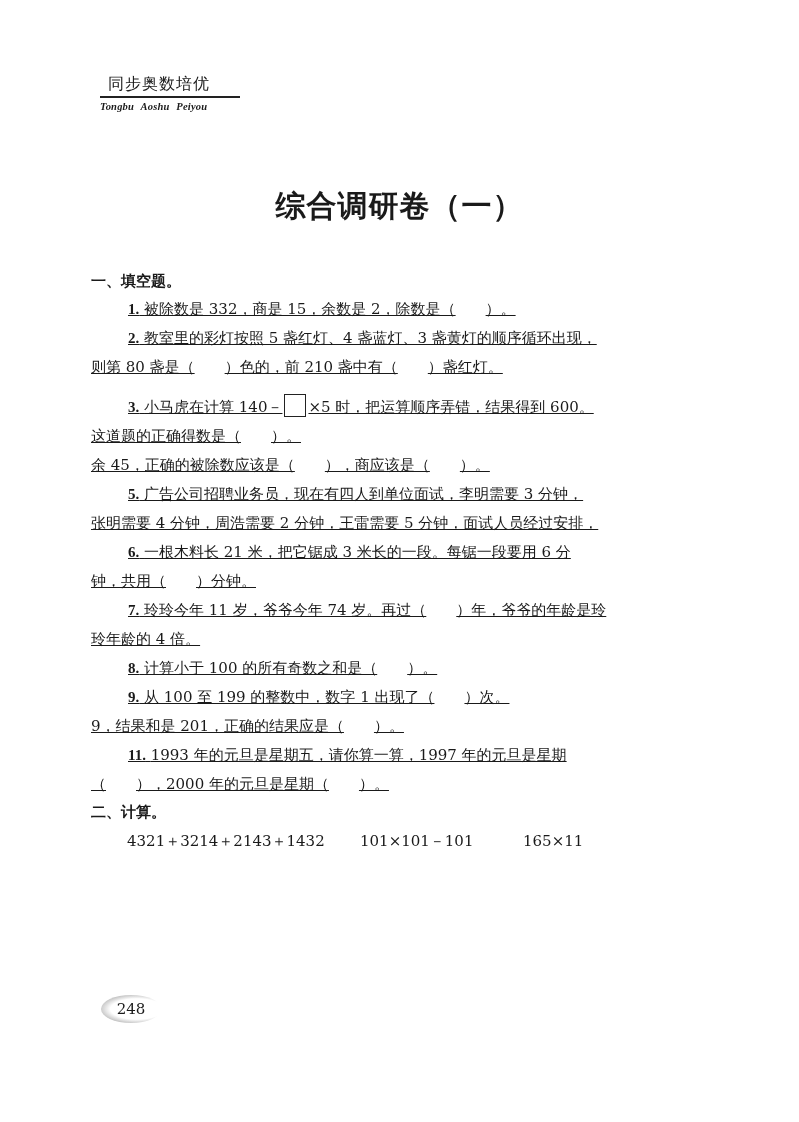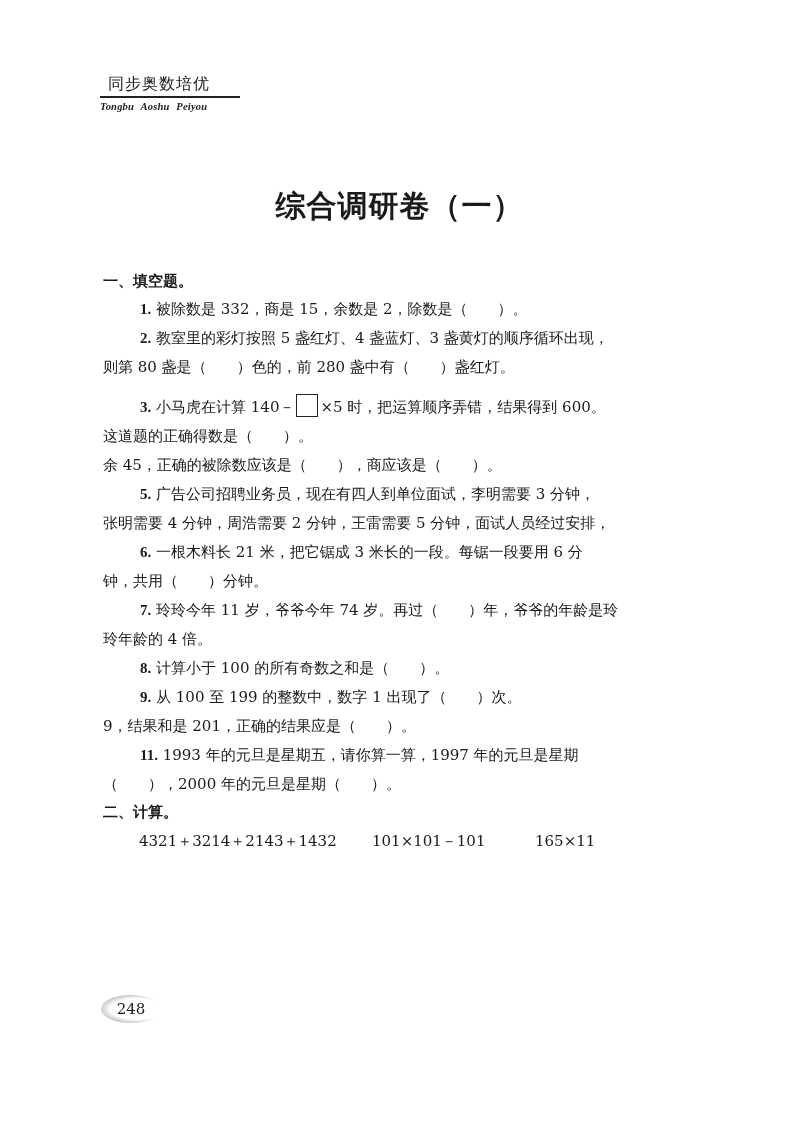--- a/index.html
+++ b/index.html
@@ -13,26 +13,26 @@
     .header .rule { height: 1.5px; background: #222; margin-top: 2px; width: 140px; }
     .header .en {
       font-family: "Liberation Serif", serif; font-weight: bold; font-size: 10.5px;
       margin-top: 3px; word-spacing: 4px; letter-spacing: 0.2px; white-space: nowrap; font-style: italic;
     }
     .title {
       position: absolute; left: 0; width: 799px; top: 186px; text-align: center;
       font-size: 30px; font-weight: bold; letter-spacing: 1px;
       font-family: "DejaVu Sans", sans-serif;
     }
-    .content { position: absolute; left: 103px; top: 268px; width: 595px; }
+    .content { position: absolute; left: 91px; top: 268px; width: 595px; }
     .section-heading {
       font-family: "DejaVu Sans", sans-serif; font-weight: bold; font-size: 15px;
       height: 27px; line-height: 27px;
     }
-    .q { font-size: 15px; line-height: 29px; text-align: justify; text-align-last: left; }
+    .q { font-size: 15px; line-height: 29px; text-align: justify; text-align-last: left; text-decoration: underline; }
     .q .num { font-family: "Liberation Serif", serif; font-weight: bold; }
     .indent { text-indent: 37px; }
     .blank { display: inline-block; width: 30px; }
     .box {
       display: inline-block; width: 20px; height: 21px; border: 1.3px solid #222;
       vertical-align: -5px; margin: 0 2px;
     }
     .calc-row { font-size: 15px; line-height: 30px; padding-left: 36px; white-space: pre; font-family: "DejaVu Serif", serif; }
     .calc-row span { display: inline-block; }
     .page-num {
@@ -60,21 +60,21 @@
   <div class="q indent">
     <span class="num">1.</span>
     <span>被除数是 332，商是 15，余数是 2，除数是（</span><span class="blank"></span><span>）。</span>
   </div>
 
   <div class="q indent">
     <span class="num">2.</span>
     <span>教室里的彩灯按照 5 盏红灯、4 盏蓝灯、3 盏黄灯的顺序循环出现，</span>
   </div>
   <div class="q">
-    <span>则第 80 盏是（</span><span class="blank"></span><span>）色的，前 280 盏中有（</span><span class="blank"></span><span>）盏红灯。</span>
+    <span>则第 80 盏是（</span><span class="blank"></span><span>）色的，前 210 盏中有（</span><span class="blank"></span><span>）盏红灯。</span>
   </div>
 
   <div class="q indent" style="margin-top:11px">
     <span class="num">3.</span>
     <span>小马虎在计算 140－</span><span class="box"></span><span>×5 时，把运算顺序弄错，结果得到 600。</span>
   </div>
   <div class="q">
     <span>这道题的正确得数是（</span><span class="blank"></span><span>）。</span>
   </div>
 

